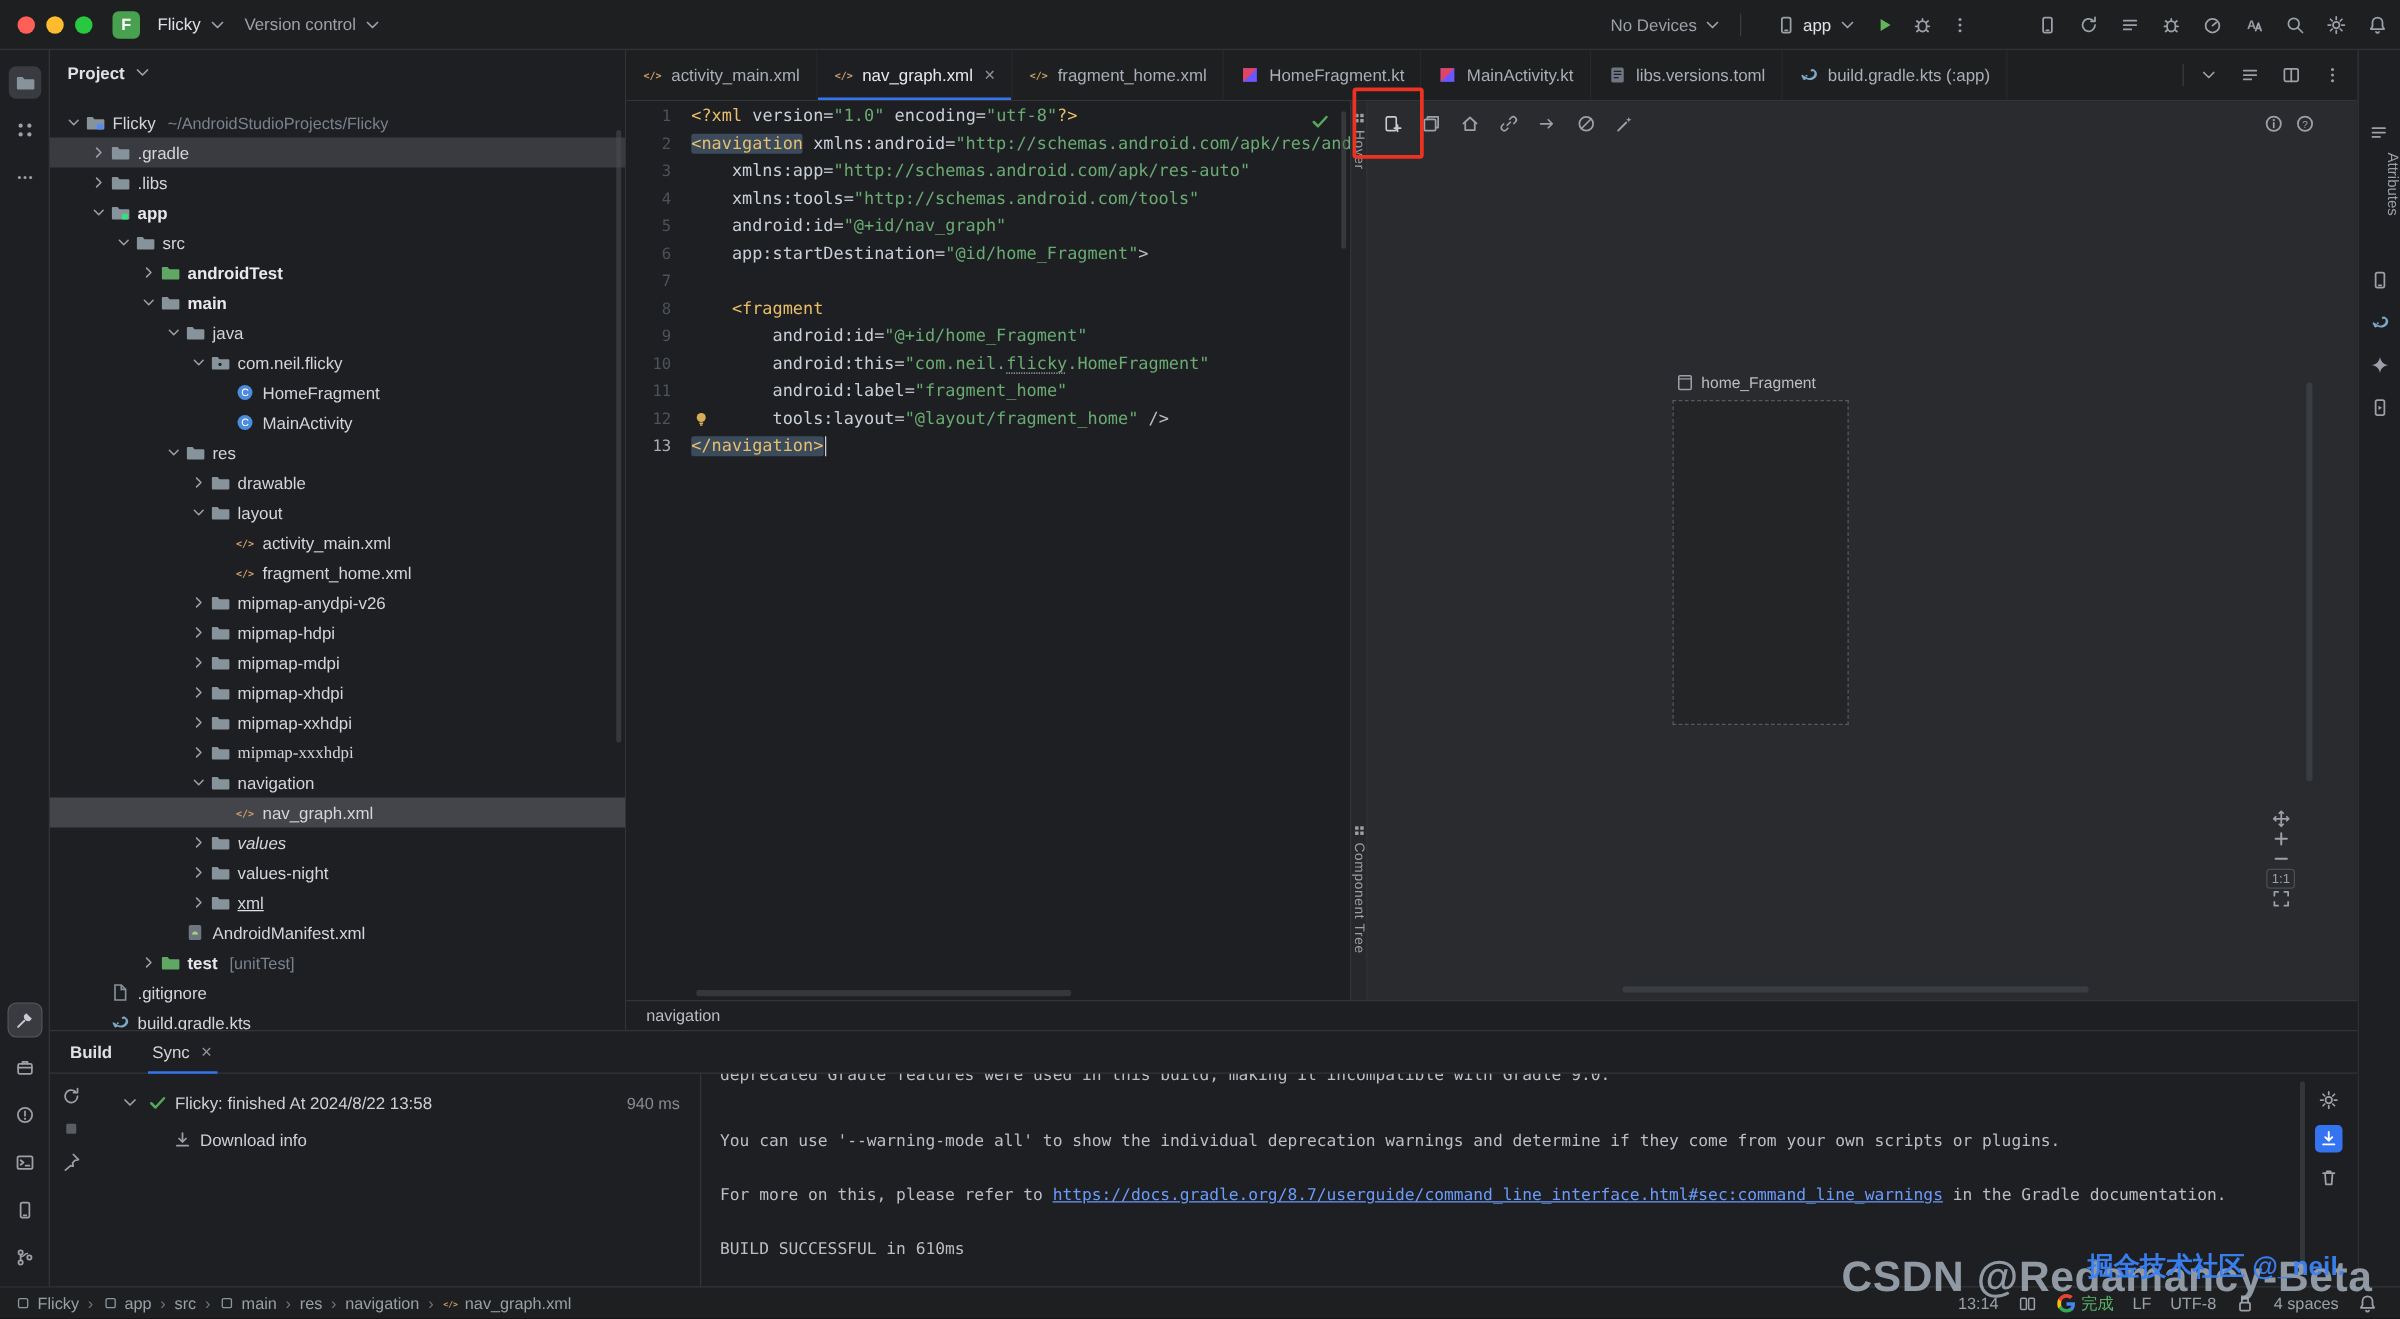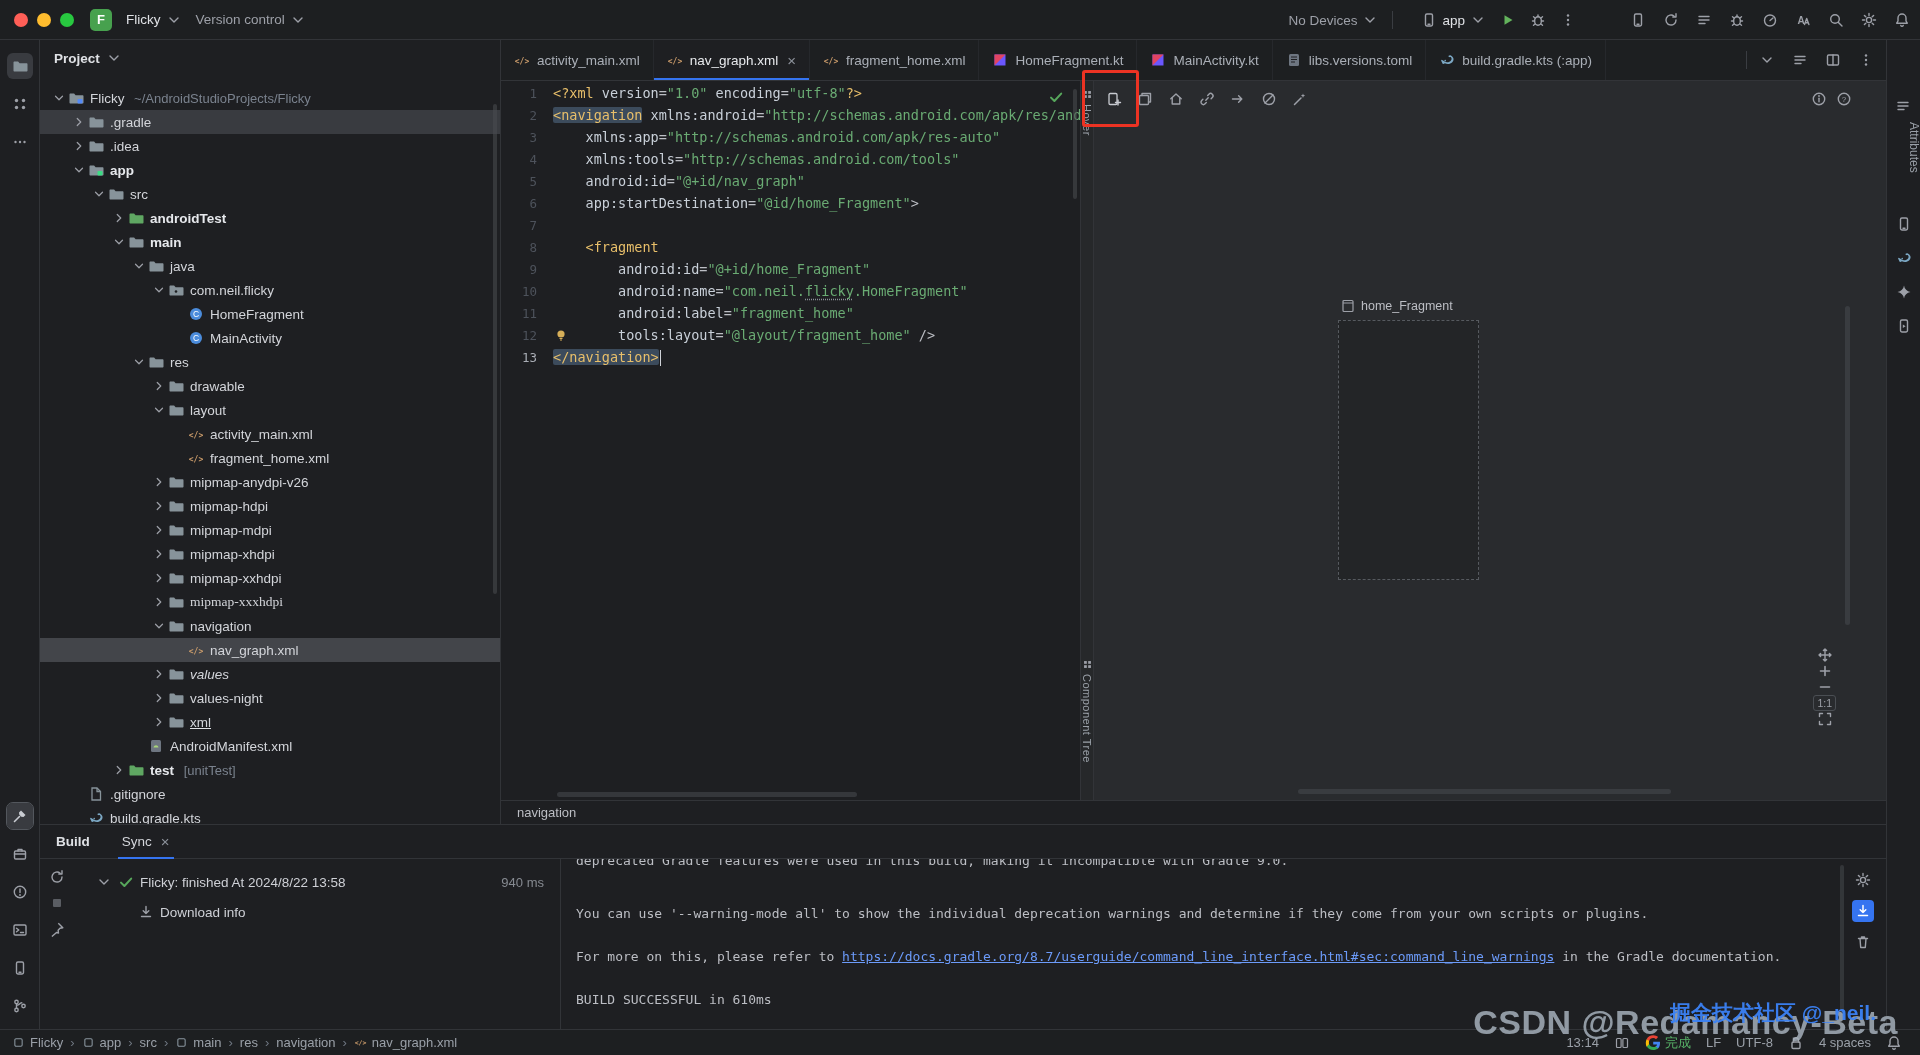--- a/index.html
+++ b/index.html
@@ -404,21 +404,21 @@
                 <svg width="14" height="14" viewBox="0 0 16 16">
                   <path d="M6 4l4 4-4 4" fill="none" stroke="#9da0a8" stroke-width="1.4" stroke-linecap="round" stroke-linejoin="round"></path>
                 </svg>
               </span>
             </span>
             <span class="ic">
               <svg width="16" height="16" viewBox="0 0 16 16">
                 <path d="M1.5 4.5c0-.6.4-1 1-1h3.6l1.5 1.8h6.9c.6 0 1 .4 1 1v6.2c0 .6-.4 1-1 1h-12c-.6 0-1-.4-1-1V4.5z" fill="#87939A"></path>
               </svg>
             </span>
-            <span class="tlabel">.idea</span>
+            <span class="tlabel">.libs</span>
           </div>
         </div>
         <div class="trow" style="top: 118px;">
           <div class="trin" style="padding-left: 30px;">
             <span class="chev">
               <span class="ic">
                 <svg width="14" height="14" viewBox="0 0 16 16">
                   <path d="M4 6l4 4 4-4" fill="none" stroke="#9da0a8" stroke-width="1.4" stroke-linecap="round" stroke-linejoin="round"></path>
                 </svg>
               </span>
@@ -952,21 +952,21 @@
     <div class="code-area">
         <div class="cl" style="top: 1px;"><span class="lnum">1</span><span class="lcode"><span class="sg-t">&lt;?xml</span><span class="sg-p"> </span><span class="sg-a">version</span><span class="sg-p">=</span><span class="sg-s">"1.0"</span><span class="sg-p"> </span><span class="sg-a">encoding</span><span class="sg-p">=</span><span class="sg-s">"utf-8"</span><span class="sg-t">?&gt;</span></span></div>
         <div class="cl" style="top: 23px;"><span class="lnum">2</span><span class="lcode"><span class="sg-h">&lt;navigation</span><span class="sg-p"> </span><span class="sg-a">xmlns:android</span><span class="sg-p">=</span><span class="sg-s">"http://schemas.android.com/apk/res/android"</span></span></div>
         <div class="cl" style="top: 45px;"><span class="lnum">3</span><span class="lcode"><span class="sg-p">    </span><span class="sg-a">xmlns:app</span><span class="sg-p">=</span><span class="sg-s">"http://schemas.android.com/apk/res-auto"</span></span></div>
         <div class="cl" style="top: 67px;"><span class="lnum">4</span><span class="lcode"><span class="sg-p">    </span><span class="sg-a">xmlns:tools</span><span class="sg-p">=</span><span class="sg-s">"http://schemas.android.com/tools"</span></span></div>
         <div class="cl" style="top: 89px;"><span class="lnum">5</span><span class="lcode"><span class="sg-p">    </span><span class="sg-a">android:id</span><span class="sg-p">=</span><span class="sg-s">"@+id/nav_graph"</span></span></div>
         <div class="cl" style="top: 111px;"><span class="lnum">6</span><span class="lcode"><span class="sg-p">    </span><span class="sg-a">app:startDestination</span><span class="sg-p">=</span><span class="sg-s">"@id/home_Fragment"</span><span class="sg-p">&gt;</span></span></div>
         <div class="cl" style="top: 133px;"><span class="lnum">7</span><span class="lcode"></span></div>
         <div class="cl" style="top: 155px;"><span class="lnum">8</span><span class="lcode"><span class="sg-p">    </span><span class="sg-t">&lt;fragment</span></span></div>
         <div class="cl" style="top: 177px;"><span class="lnum">9</span><span class="lcode"><span class="sg-p">        </span><span class="sg-a">android:id</span><span class="sg-p">=</span><span class="sg-s">"@+id/home_Fragment"</span></span></div>
-        <div class="cl" style="top: 199px;"><span class="lnum">10</span><span class="lcode"><span class="sg-p">        </span><span class="sg-a">android:name</span><span class="sg-p">=</span><span class="sg-s">"com.neil.</span><span class="sg-y">flicky</span><span class="sg-s">.HomeFragment"</span></span></div>
+        <div class="cl" style="top: 199px;"><span class="lnum">10</span><span class="lcode"><span class="sg-p">        </span><span class="sg-a">android:this</span><span class="sg-p">=</span><span class="sg-s">"com.neil.</span><span class="sg-y">flicky</span><span class="sg-s">.HomeFragment"</span></span></div>
         <div class="cl" style="top: 221px;"><span class="lnum">11</span><span class="lcode"><span class="sg-p">        </span><span class="sg-a">android:label</span><span class="sg-p">=</span><span class="sg-s">"fragment_home"</span></span></div>
         <div class="cl" style="top: 243px;"><span class="lnum">12</span><span class="lcode"><span class="sg-p">        </span><span class="sg-a">tools:layout</span><span class="sg-p">=</span><span class="sg-s">"@layout/fragment_home"</span><span class="sg-p"> /&gt;</span></span></div>
         <div class="cl" style="top: 265px;"><span class="lnum cur">13</span><span class="lcode"><span class="sg-h">&lt;/navigation&gt;</span><span class="caret"></span></span></div>
       </div>
     <span class="bulb ic">
         <svg width="16" height="16" viewBox="0 0 16 16">
           <circle cx="8" cy="7" r="3.6" fill="#D6AE58"></circle>
           <path d="M6.5 11.5h3M7 13h2" stroke="#D6AE58" stroke-width="1.2"></path>
         </svg>
       </span>

